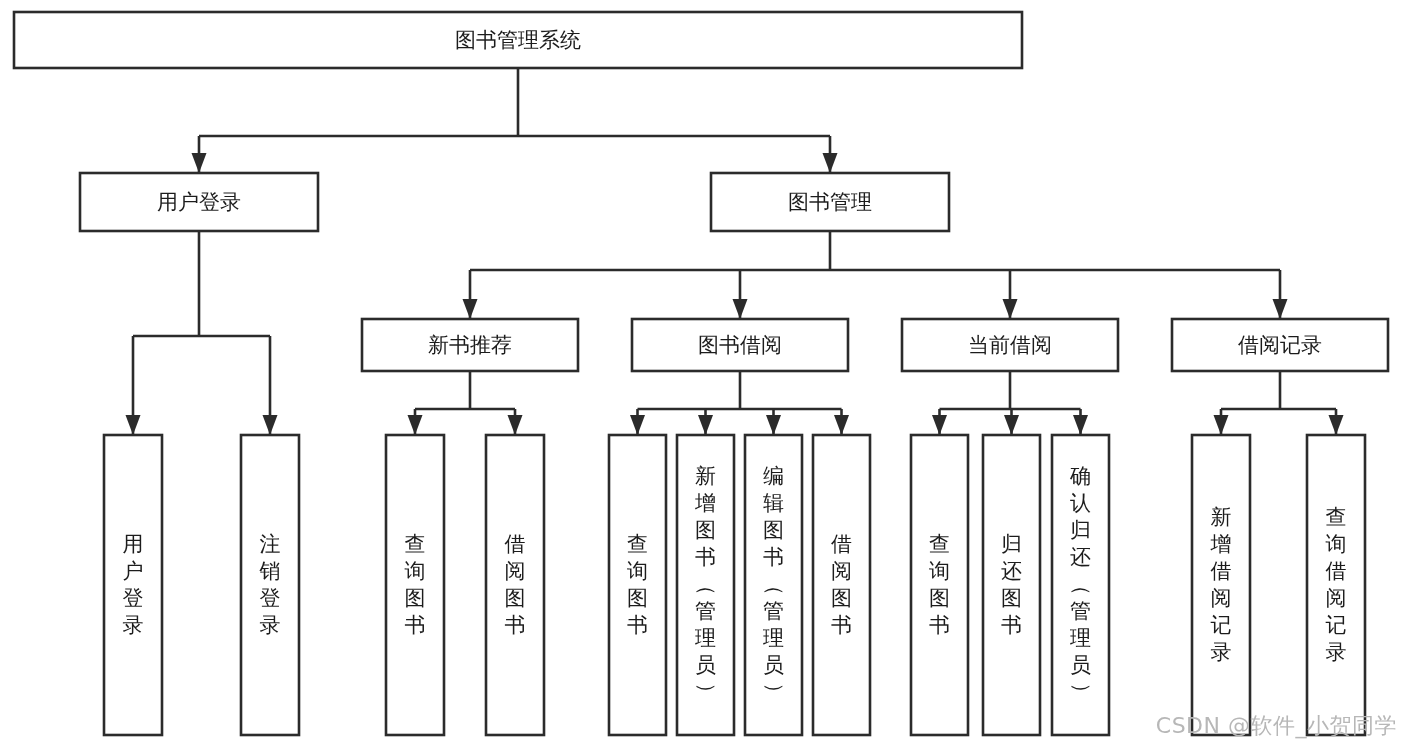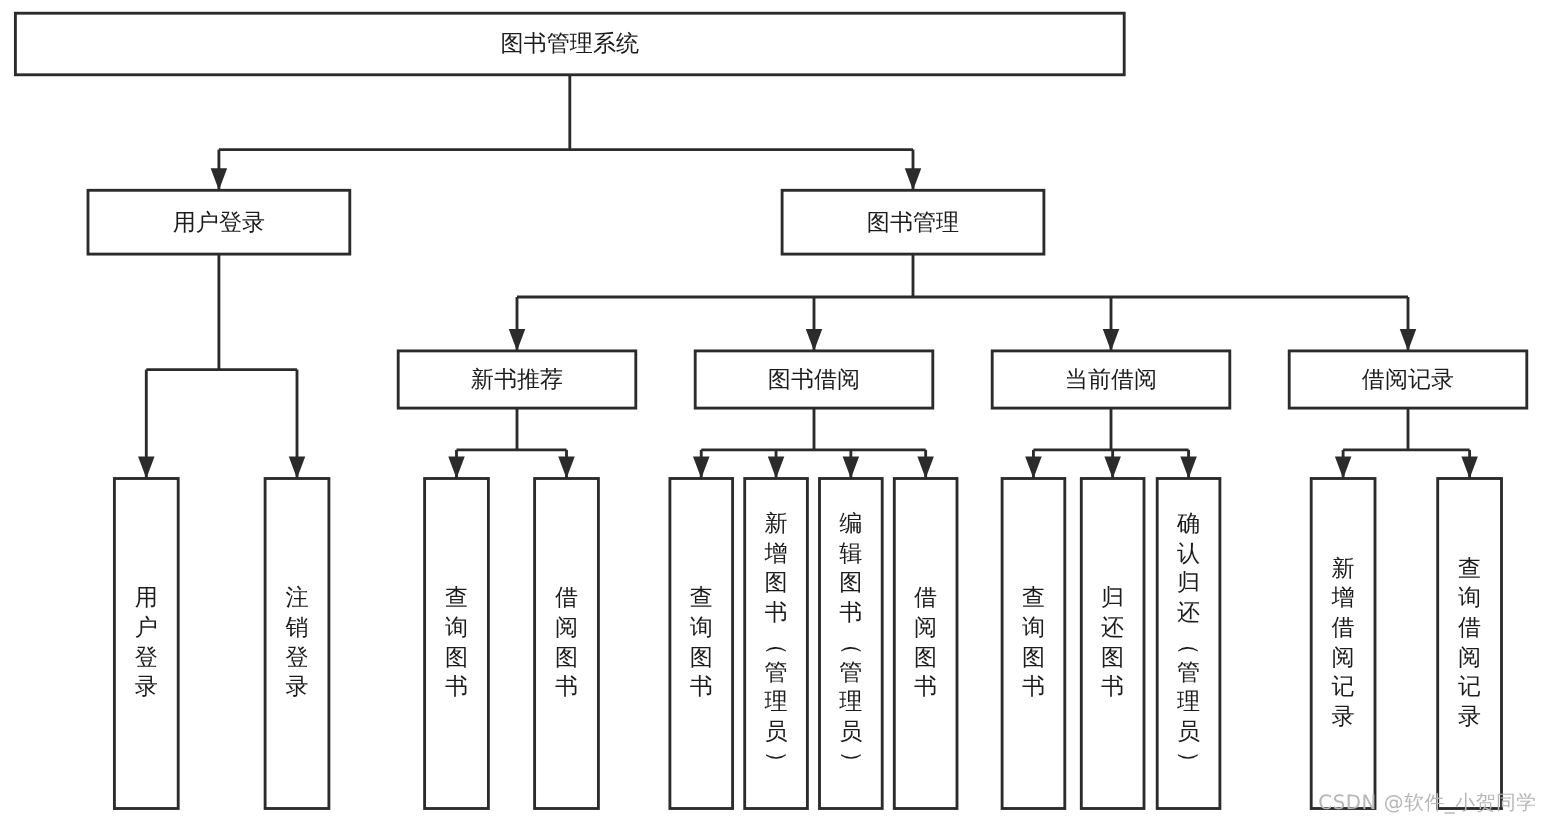--- a/index.html
+++ b/index.html
@@ -55,21 +55,21 @@
     font-size: 21px;
     fill: #1c1c1c;
     text-anchor: middle;
     dominant-baseline: middle;
   }
   .watermark-text {
     position: absolute;
     right: 8px;
     bottom: 6px;
     font-family: "DejaVu Sans", "Liberation Sans", sans-serif;
-    font-size: 18px;
+    font-size: 22px;
     color: #b7b7b7;
     white-space: nowrap;
     letter-spacing: 0.5px;
     pointer-events: none;
   }
 </style>
 </head>
 <body>
 
 <div id="diagram-root">

